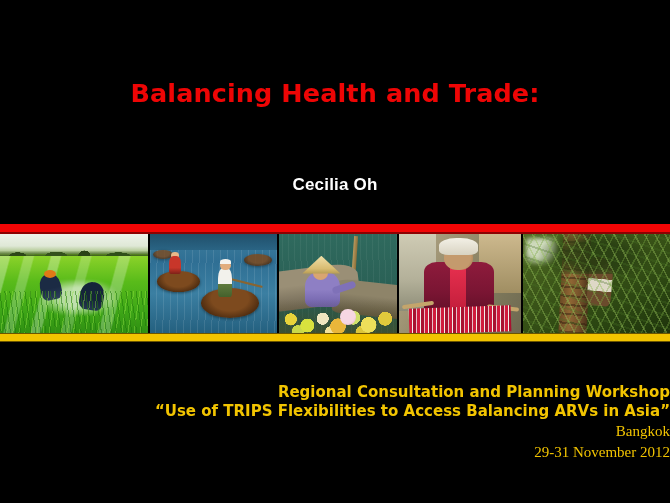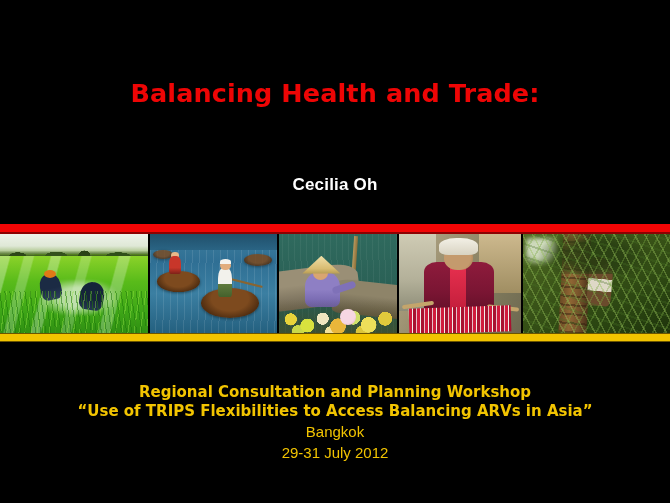--- a/index.html
+++ b/index.html
@@ -345,33 +345,33 @@
     position: absolute; left: 46%; top: 23%; width: 11%; height: 9%;
     background: #4f3418; border-radius: 50%;
   }
 
   
   .footer {
     position: absolute;
     top: 383px;
     left: 0;
     width: 670px;
-    text-align: center;
+    text-align: right;
   }
   .foot-bold {
     color: #f2c400;
     font-family: "DejaVu Sans", sans-serif;
     font-weight: bold;
     font-size: 15px;
     line-height: 19px;
     white-space: nowrap;
   }
   .foot-reg {
     color: #f2c400;
-    font-family: Liberation Sans, sans-serif;
+    font-family: Liberation Serif, serif;
     font-weight: normal;
     font-size: 15px;
     line-height: 21px;
     white-space: nowrap;
   }
 </style>
 </head>
 <body>
 
 <div class="slide">
@@ -450,16 +450,16 @@
     </div>
 
   </div>
 
   <div class="rule-yellow"></div>
 
   <div class="footer">
     <div class="foot-bold">Regional Consultation and Planning Workshop</div>
     <div class="foot-bold">“Use of TRIPS Flexibilities to Access Balancing ARVs in Asia”</div>
     <div class="foot-reg">Bangkok</div>
-    <div class="foot-reg">29-31 July 2012</div>
+    <div class="foot-reg">29-31 November 2012</div>
   </div>
 
 </div>
 
 </body></html>

